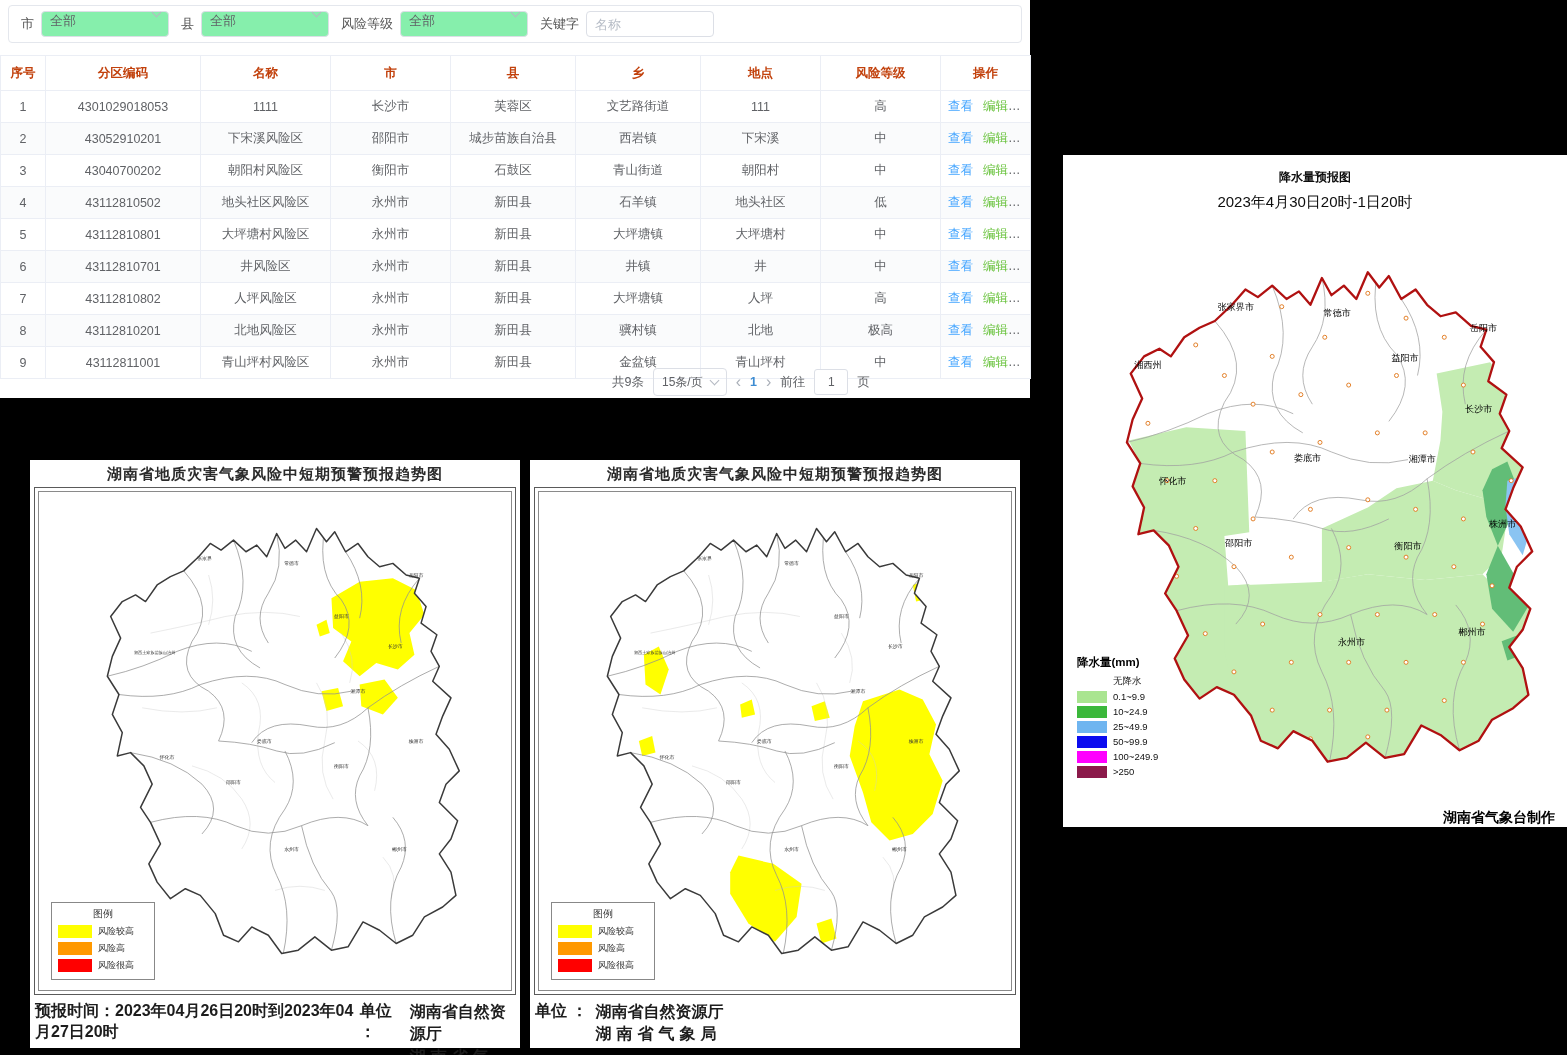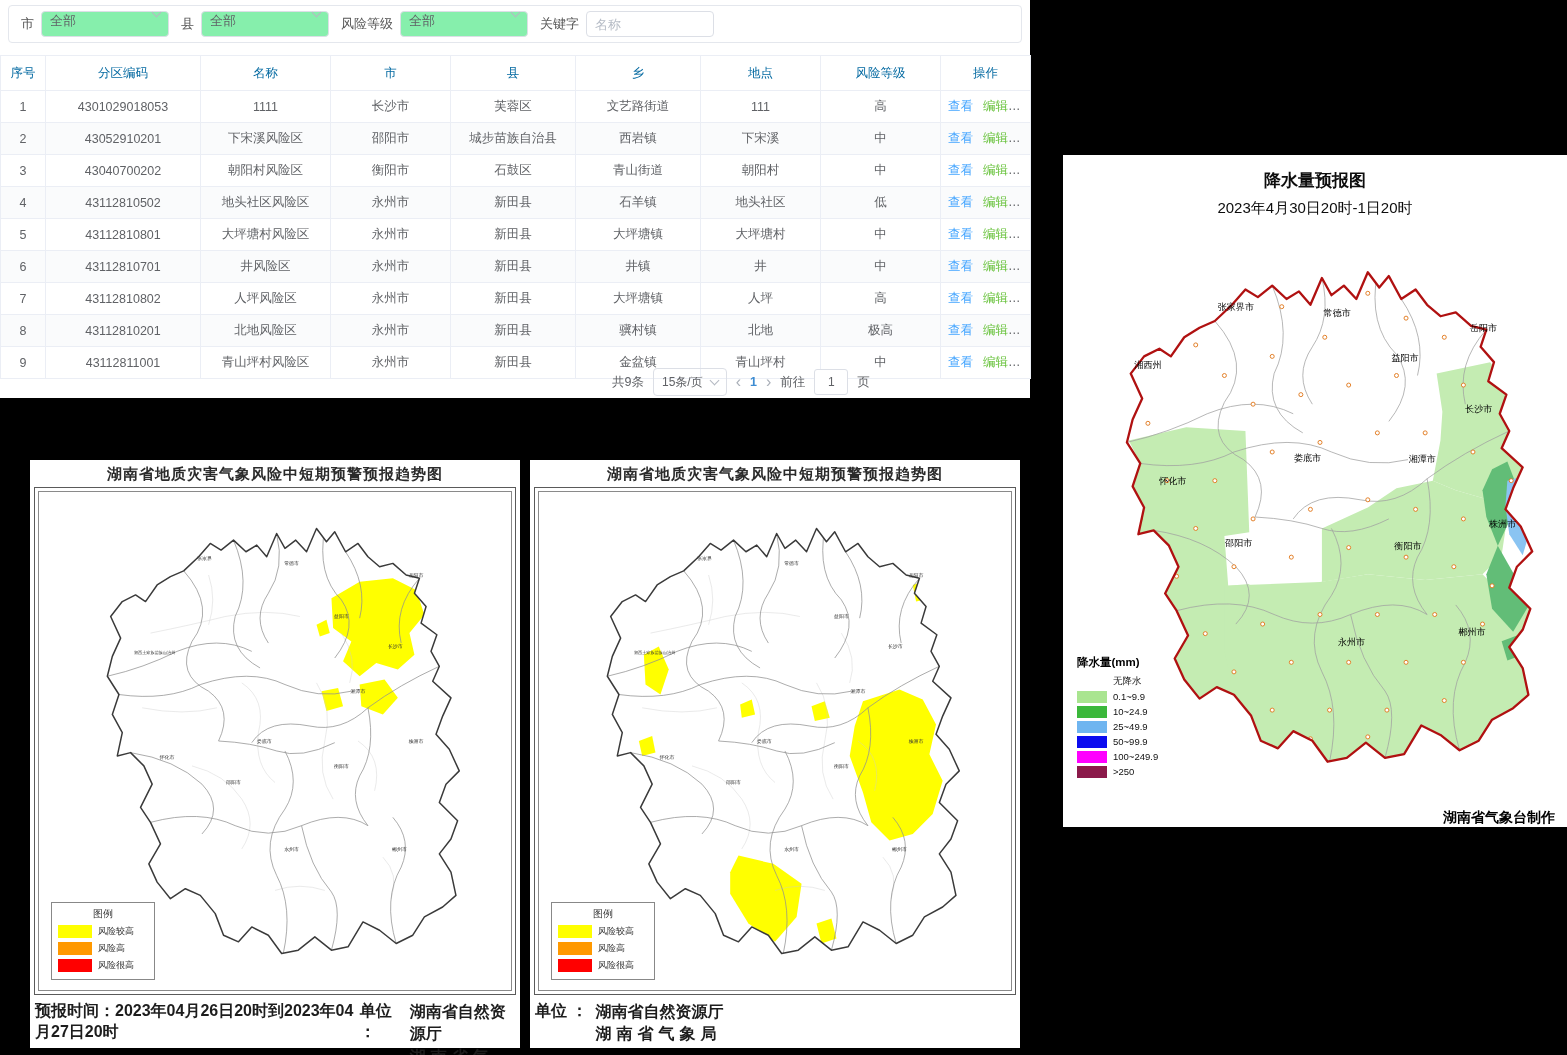--- a/index.html
+++ b/index.html
@@ -19,21 +19,21 @@
     transform:rotate(45deg);margin-top:-3px;}
   .kw-input{width:128px;height:26px;border:1px solid #dcdfe6;border-radius:4px;padding:0 8px;font-size:13px;
     color:#606266;box-sizing:border-box;outline:none;font-family:inherit;}
   .kw-input::placeholder{color:#b6bcc6;}
   .btns{margin-left:52px;display:flex;gap:22px;}
   .btn{height:30px;padding:0 14px;background:#3d8cd2;color:#fff;border:none;border-radius:4px;font-size:13px;
     display:flex;align-items:center;gap:6px;font-family:inherit;cursor:pointer;}
   .btn svg{display:block;}
   .risk-table{position:absolute;left:0;top:55px;width:1030px;border-collapse:collapse;table-layout:fixed;
     font-size:12.5px;color:#606266;}
-  .risk-table th{color:#0369a1;font-weight:normal;height:32px;border:1px solid #ebeef5;background:#fff;
+  .risk-table th{color:#c2410c;font-weight:bold;height:32px;border:1px solid #ebeef5;background:#fff;
     font-size:12.5px;text-align:center;}
   .risk-table td{height:31px;text-align:center;border:1px solid #ebeef5;overflow:hidden;white-space:nowrap;
     text-overflow:ellipsis;padding:0 2px;}
   .risk-table tbody tr:nth-child(even) td{background:#fafbfc;}
   .lk{cursor:pointer;margin:9px 5px;text-decoration:none;font-size:12.5px;}
   .lk.v{color:#46a6ff;}
   .lk.e{color:#67c23a;}
   .lk.d{color:#f25555;}
   .pagination{position:absolute;left:612px;top:368px;display:flex;align-items:center;gap:9px;
     font-size:12.5px;color:#606266;}
@@ -62,21 +62,21 @@
   .sw-r{background:#FF0000;}
   .tl-label{font-size:9px;color:#333;}
   .trend-footer{position:absolute;left:5px;right:8px;top:541px;display:flex;justify-content:space-between;
     font-size:16px;font-weight:bold;color:#1d1d1d;}
   .tf-right{display:flex;gap:8px;}
   .tf-org{text-align:left;}
   .tf-org .l1{line-height:1.4;}
   .tf-org .l2{line-height:1.4;letter-spacing:5px;}
   
   .precip-panel{position:absolute;left:1063px;top:155px;width:504px;height:672px;background:#fff;}
-  .p-title{text-align:center;font-weight:bold;font-size:17px;margin-top:14px;color:#0d0d0d;}
+  .p-title{text-align:center;font-weight:bold;font-size:12px;margin-top:14px;color:#0d0d0d;}
   .p-subtitle{text-align:center;font-size:15px;margin-top:7px;color:#0d0d0d;}
   .p-svg{position:absolute;left:18px;top:74px;width:478px;height:576px;}
   .p-legend{position:absolute;left:14px;top:500px;width:130px;}
   .pl-title{font-size:11.5px;font-weight:bold;color:#000;margin-bottom:5px;}
   .pl-row{display:flex;align-items:center;gap:6px;margin-top:2px;height:13px;}
   .pl-sw{width:30px;height:12px;flex:none;}
   .ps0{background:#FFFFFF;}
   .ps1{background:#A9E590;}
   .ps2{background:#3BB83B;}
   .ps3{background:#6FB5F0;}

